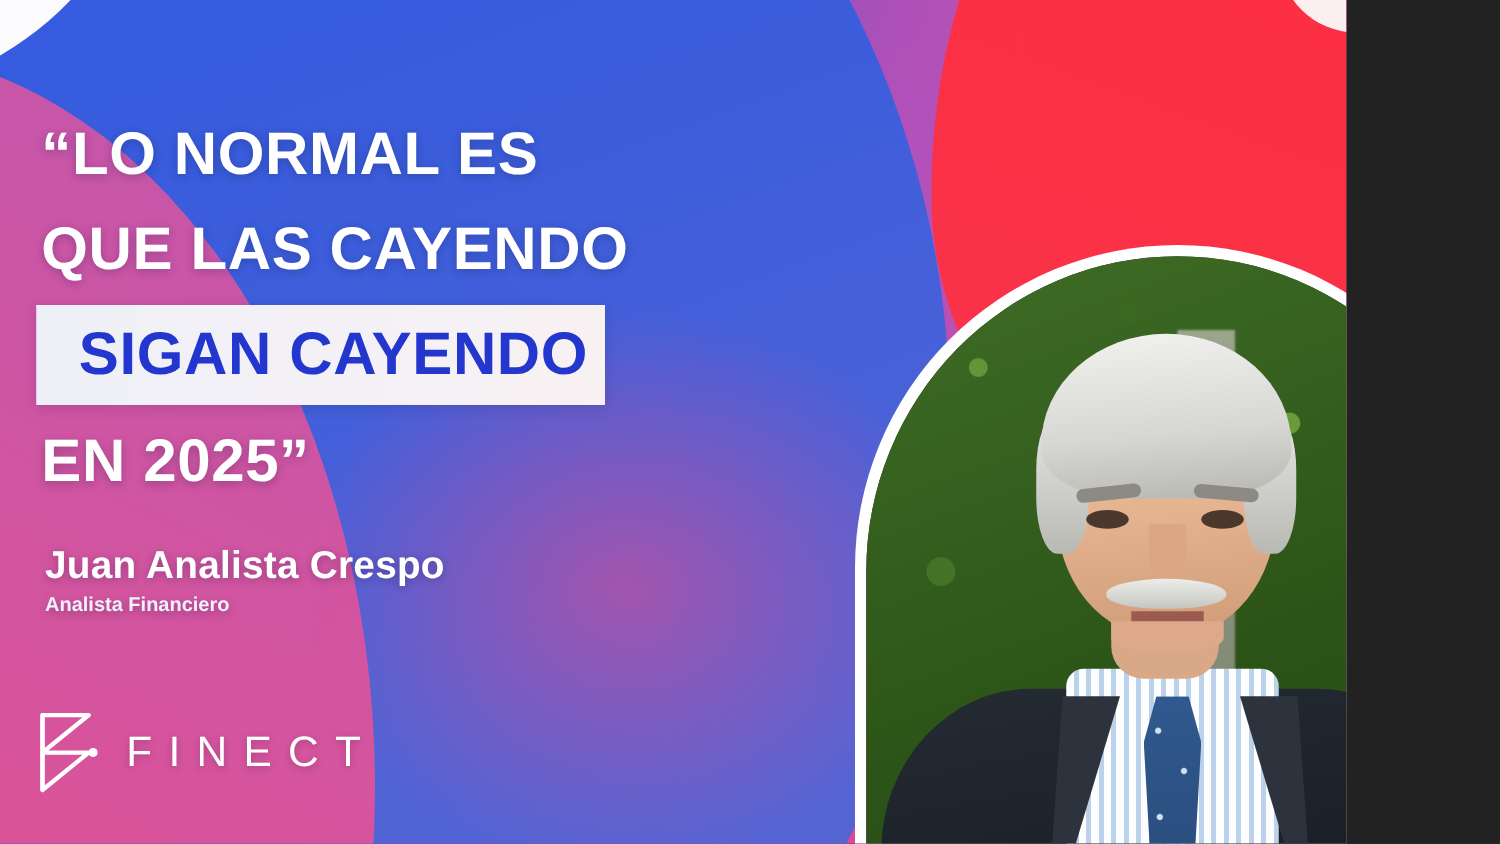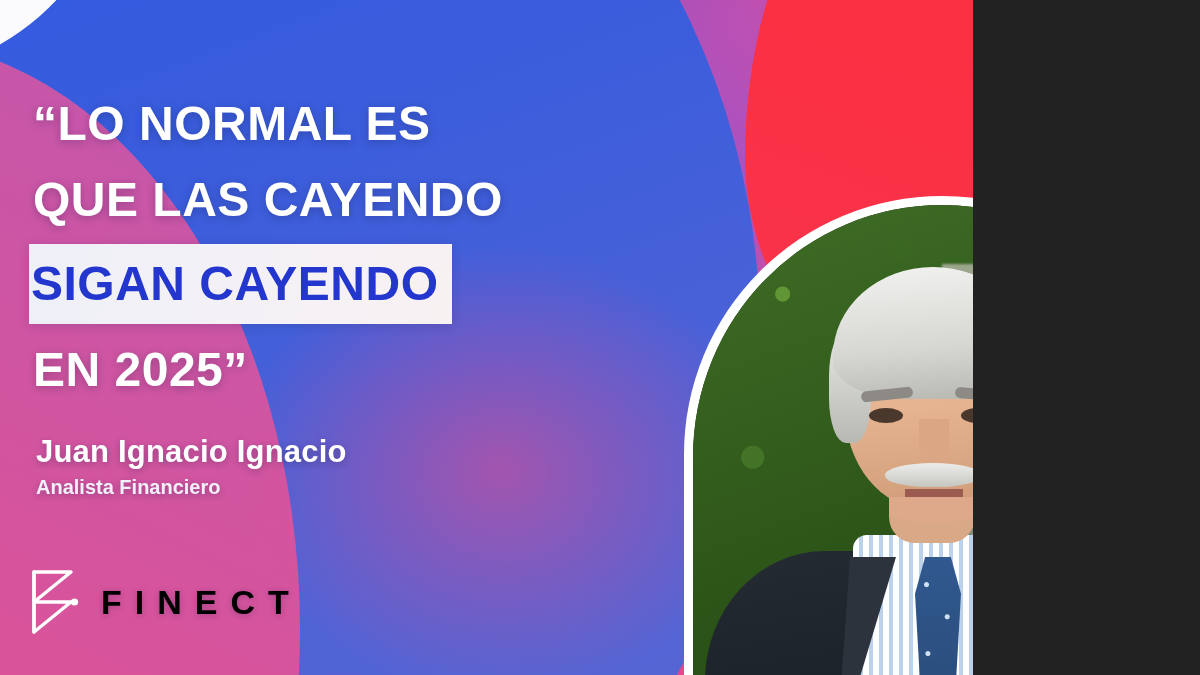--- a/index.html
+++ b/index.html
@@ -1,21 +1,21 @@
 <!DOCTYPE html>
 <html><head>
 <meta charset="utf-8">
 <title>Finect quote card</title>
 <style>
   html,body{margin:0;padding:0;background:#222;}
   *{box-sizing:border-box;}
 
   .canvas{
     position:relative;
-    width:973px;height:675px;
+    width:1077px;height:675px;
     overflow:hidden;
     font-family:"Liberation Sans","DejaVu Sans",sans-serif;
     background:#9a5fd0;
   }
 
   
   .bg-base{
     position:absolute;inset:0;
     background:
       linear-gradient(115deg,
@@ -229,52 +229,52 @@
     font-size:48px;
     line-height:76px;
     letter-spacing:.5px;
     text-shadow:0 2px 8px rgba(20,20,60,.28);
   }
   .hl-line{display:block;white-space:nowrap;}
   .hl-line.hl-highlight{
     display:block;
     background:linear-gradient(100deg,#eef0f7 0%,#f4f1f6 55%,#f8f1f2 100%);
     color:#2336ce;
-    padding:0 14px 0 2px;
+    padding:0 14px 0 34px;
     margin:6px 0 8px -4px;
     width:fit-content;
     line-height:80px;
     text-shadow:none;
     box-shadow:0 2px 10px rgba(40,30,90,.18);
   }
 
   .speaker{
     position:absolute;left:36px;top:434px;
     color:#ffffff;
   }
   .speaker-name{
     font-size:31px;font-weight:bold;letter-spacing:.2px;
     text-shadow:0 2px 7px rgba(20,20,60,.3);
   }
   .speaker-role{
-    font-size:20px;font-weight:bold;margin-top:6px;
+    font-size:16px;font-weight:bold;margin-top:6px;
     color:#f2f0fb;
     text-shadow:0 2px 7px rgba(20,20,60,.3);
   }
 
   
   .logo{
     position:absolute;left:27px;top:566px;
     display:flex;align-items:center;gap:22px;
   }
   .logo-mark{width:52px;height:72px;display:block;}
   .logo-word{
-    color:#000000;
+    color:#ffffff;
     font-size:34px;
-    font-weight:700;
+    font-weight:400;
     letter-spacing:13px;
     text-shadow:0 1px 6px rgba(20,20,60,.25);
   }
 </style>
 </head>
 <body>
 
 <div class="canvas">
 
   <div class="bg-base"></div>
@@ -319,21 +319,21 @@
   </div>
 
   <div class="headline">
     <span class="hl-line">“LO NORMAL ES</span>
     <span class="hl-line">QUE LAS CAYENDO</span>
     <span class="hl-line hl-highlight">SIGAN CAYENDO</span>
     <span class="hl-line">EN 2025”</span>
   </div>
 
   <div class="speaker">
-    <div class="speaker-name">Juan Ignacio Ignacio</div>
+    <div class="speaker-name">Juan Analista Crespo</div>
     <div class="speaker-role">Analista Financiero</div>
   </div>
 
   <div class="logo">
     <span>
       <svg class="logo-mark" viewBox="0 0 52 72" fill="none" aria-hidden="true">
         <path d="M7 6 L44 6 L7 36 L44 36 L7 66 Z" stroke="#ffffff" stroke-width="3.4" stroke-linejoin="round" fill="none"></path>
         <path d="M7 6 L7 66" stroke="#ffffff" stroke-width="3.4" stroke-linecap="round"></path>
         <circle cx="47.5" cy="36" r="3.6" fill="#ffffff"></circle>
       </svg>

